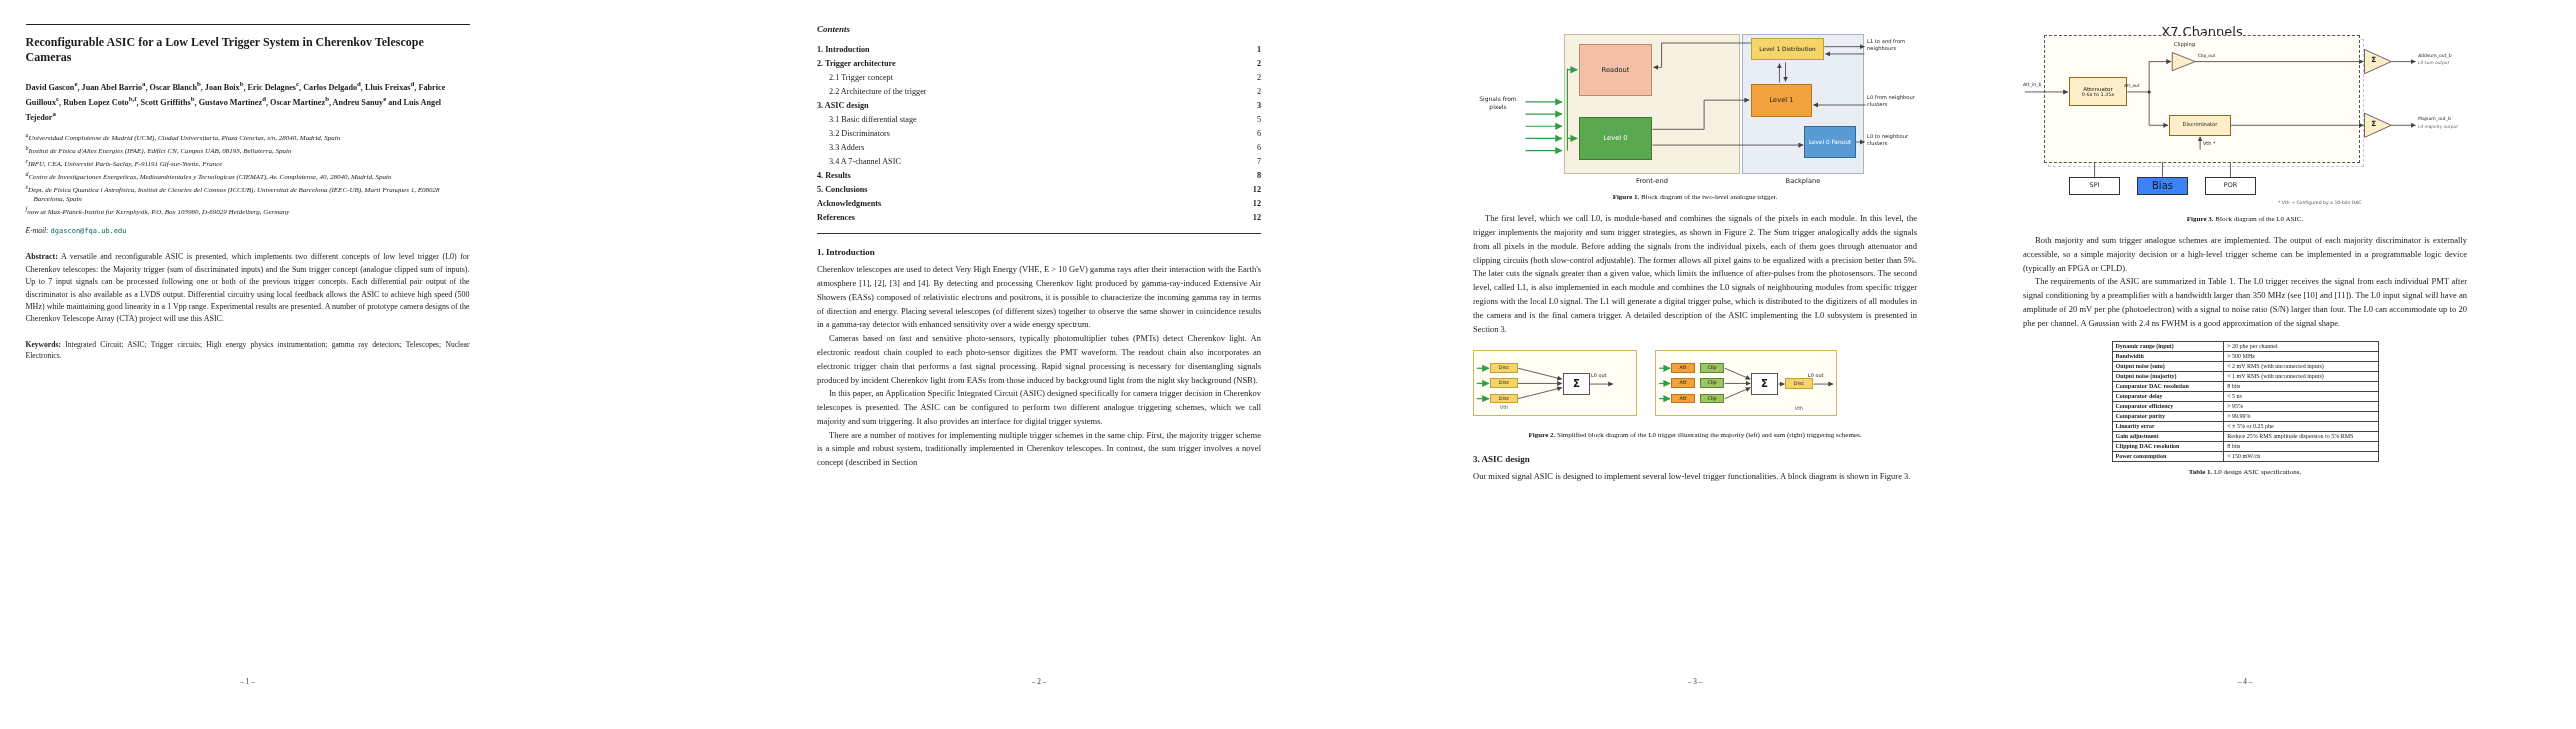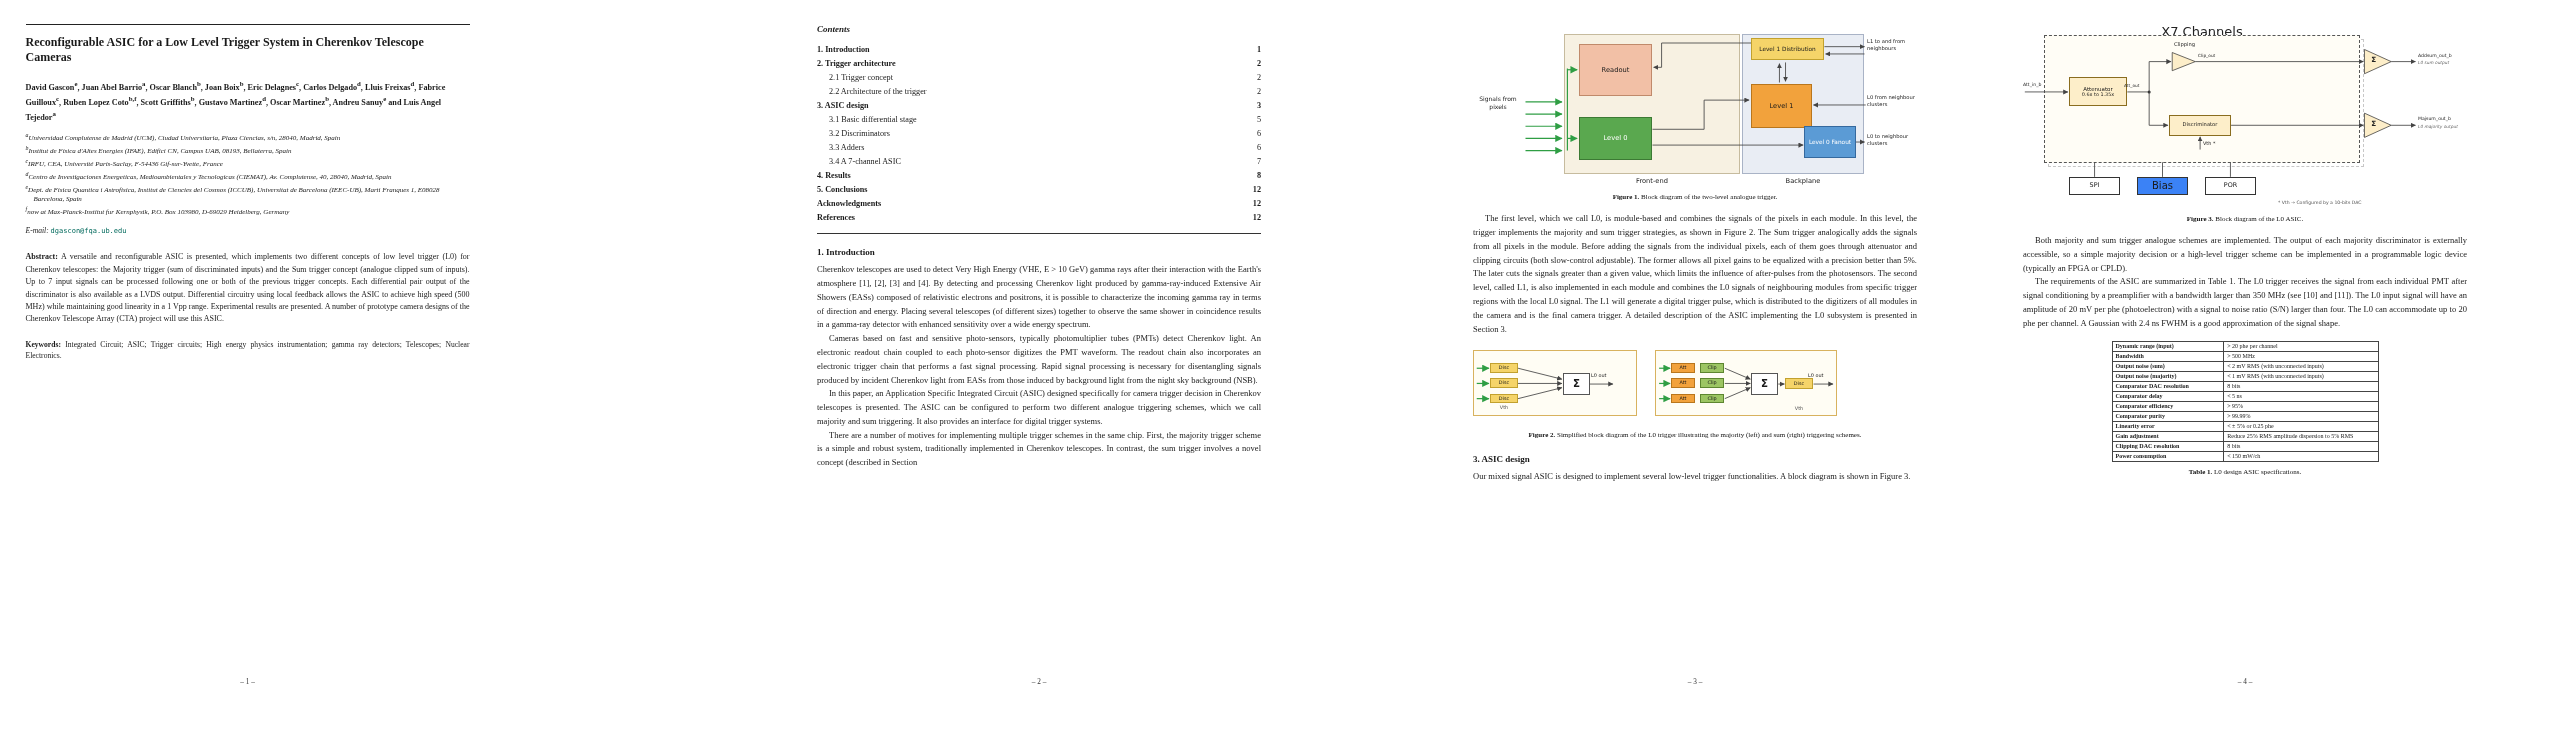--- a/index.html
+++ b/index.html
@@ -49,21 +49,21 @@
 </head>
 <body>
 
 <section class="page" id="pg1">
   <hr class="rule">
   <h1 class="title">Reconfigurable ASIC for a Low Level Trigger System in Cherenkov Telescope Cameras</h1>
   <p class="authors"><span><span>David Gascon</span><sup>e</sup></span><span><span>, Juan Abel Barrio</span><sup>a</sup></span><span><span>, Oscar Blanch</span><sup>b</sup></span><span><span>, Joan Boix</span><sup>b</sup></span><span><span>, Eric Delagnes</span><sup>c</sup></span><span><span>, Carlos Delgado</span><sup>d</sup></span><span><span>, Lluis Freixas</span><sup>d</sup></span><span><span>, Fabrice Guilloux</span><sup>c</sup></span><span><span>, Ruben Lopez Coto</span><sup>b,f</sup></span><span><span>, Scott Griffiths</span><sup>b</sup></span><span><span>, Gustavo Martinez</span><sup>d</sup></span><span><span>, Oscar Martinez</span><sup>b</sup></span><span><span>, Andreu Sanuy</span><sup>e</sup></span><span><span> and Luis Angel Tejedor</span><sup>a</sup></span></p>
   <div class="affils">
     <div class="affil"><sup>a</sup><span>Universidad Complutense de Madrid (UCM), Ciudad Universitaria, Plaza Ciencias, s/n, 28040, Madrid, Spain</span></div>
     <div class="affil"><sup>b</sup><span>Institut de Fisica d'Altes Energies (IFAE), Edifici CN, Campus UAB, 08193, Bellaterra, Spain</span></div>
-    <div class="affil"><sup>c</sup><span>IRFU, CEA, Université Paris-Saclay, F-54436 Gif-sur-Yvette, France</span></div>
+    <div class="affil"><sup>c</sup><span>IRFU, CEA, Université Paris-Saclay, F-91191 Gif-sur-Yvette, France</span></div>
     <div class="affil"><sup>d</sup><span>Centro de Investigaciones Energeticas, Medioambientales y Tecnologicas (CIEMAT), Av. Complutense, 40, 28040, Madrid, Spain</span></div>
     <div class="affil"><sup>e</sup><span>Dept. de Fisica Quantica i Astrofisica, Institut de Ciencies del Cosmos (ICCUB), Universitat de Barcelona (IEEC-UB), Marti Franques 1, E08028 Barcelona, Spain</span></div>
     <div class="affil"><sup>f</sup><span>now at Max-Planck-Institut fur Kernphysik, P.O. Box 103980, D-69029 Heidelberg, Germany</span></div>
   </div>
   <p class="email"><i>E-mail:</i> <a class="addr">dgascon@fqa.ub.edu</a></p>
   <p class="abstract"><b>Abstract:</b> <span>A versatile and reconfigurable ASIC is presented, which implements two different concepts of low level trigger (L0) for Cherenkov telescopes: the Majority trigger (sum of discriminated inputs) and the Sum trigger concept (analogue clipped sum of inputs). Up to 7 input signals can be processed following one or both of the previous trigger concepts. Each differential pair output of the discriminator is also available as a LVDS output. Differential circuitry using local feedback allows the ASIC to achieve high speed (500 MHz) while maintaining good linearity in a 1 Vpp range. Experimental results are presented. A number of prototype camera designs of the Cherenkov Telescope Array (CTA) project will use this ASIC.</span></p>
   <p class="keywords"><b>Keywords:</b> <span>Integrated Circuit; ASIC; Trigger circuits; High energy physics instrumentation; gamma ray detectors; Telescopes; Nuclear Electronics.</span></p>
   <div class="footer">– 1 –</div>
 </section>
 
@@ -161,21 +161,21 @@
       <path class="pd" d="M578,34 H644" marker-end="url(#f1md)"></path>
       <path class="pd" d="M644,46 H580" marker-end="url(#f1md)"></path>
       <path class="pd" d="M646,130 H560" marker-end="url(#f1md)"></path>
       <path class="pd" d="M630,191 H644" marker-end="url(#f1md)"></path>
       <path class="pd" d="M458,28 H310 V68 H297" marker-end="url(#f1md)"></path>
     </svg>
     <div class="flab" style="left:0;top:69px;width:50px;font-size:6px;text-align:center;">Signals from pixels</div>
     <div class="blk" style="left:106px;top:18px;width:73px;height:52px;background:var(--readout-pink);border-color:#c08a6b;font-size:6.7px;">Readout</div>
     <div class="blk" style="left:106px;top:91px;width:73px;height:43px;background:var(--level0-green);border-color:#3c7a34;color:#fff;font-size:6.7px;">Level 0</div>
     <div class="blk" style="left:278px;top:12px;width:73px;height:22px;background:var(--distribution-yellow);border-color:#c2a12e;font-size:5.8px;">Level 1 Distribution</div>
-    <div class="blk" style="left:278px;top:58px;width:61px;height:44px;background:var(--level1-orange);border-color:#b9761c;font-size:6.7px;">Level 1</div>
+    <div class="blk" style="left:278px;top:58px;width:61px;height:33px;background:var(--level1-orange);border-color:#b9761c;font-size:6.7px;">Level 1</div>
     <div class="blk" style="left:331px;top:100px;width:52px;height:32px;background:var(--fanout-blue);border-color:#35699e;color:#fff;font-size:5.8px;">Level 0 Fanout</div>
     <div class="flab" style="left:394px;top:12px;width:50px;font-size:5.2px;">L1 to and from neighbours</div>
     <div class="flab" style="left:394px;top:68px;width:50px;font-size:5.2px;">L0 from neighbour clusters</div>
     <div class="flab" style="left:394px;top:107px;width:50px;font-size:5.2px;">L0 to neighbour clusters</div>
     <div class="flab" style="left:91px;top:151px;width:176px;font-size:6.7px;text-align:center;">Front-end</div>
     <div class="flab" style="left:269px;top:151px;width:122px;font-size:6.7px;text-align:center;">Backplane</div>
   </div>
   <div class="cap"><b>Figure 1.</b> <span>Block diagram of the two-level analogue trigger.</span></div>
 
   <p class="para indent" style="margin-top:9.7px;">The first level, which we call L0, is module-based and combines the signals of the pixels in each module. In this level, the trigger implements the majority and sum trigger strategies, as shown in Figure 2. The Sum trigger analogically adds the signals from all pixels in the module. Before adding the signals from the individual pixels, each of them goes through attenuator and clipping circuits (both slow-control adjustable). The former allows all pixel gains to be equalized with a precision better than 5%. The later cuts the signals greater than a given value, which limits the influence of after-pulses from the photosensors. The second level, called L1, is also implemented in each module and combines the L0 signals of neighbouring modules from specific trigger regions with the local L0 signal. The L1 will generate a digital trigger pulse, which is distributed to the digitizers of all modules in the camera and is the final camera trigger. A detailed description of the ASIC implementing the L0 subsystem is presented in Section 3.</p>

